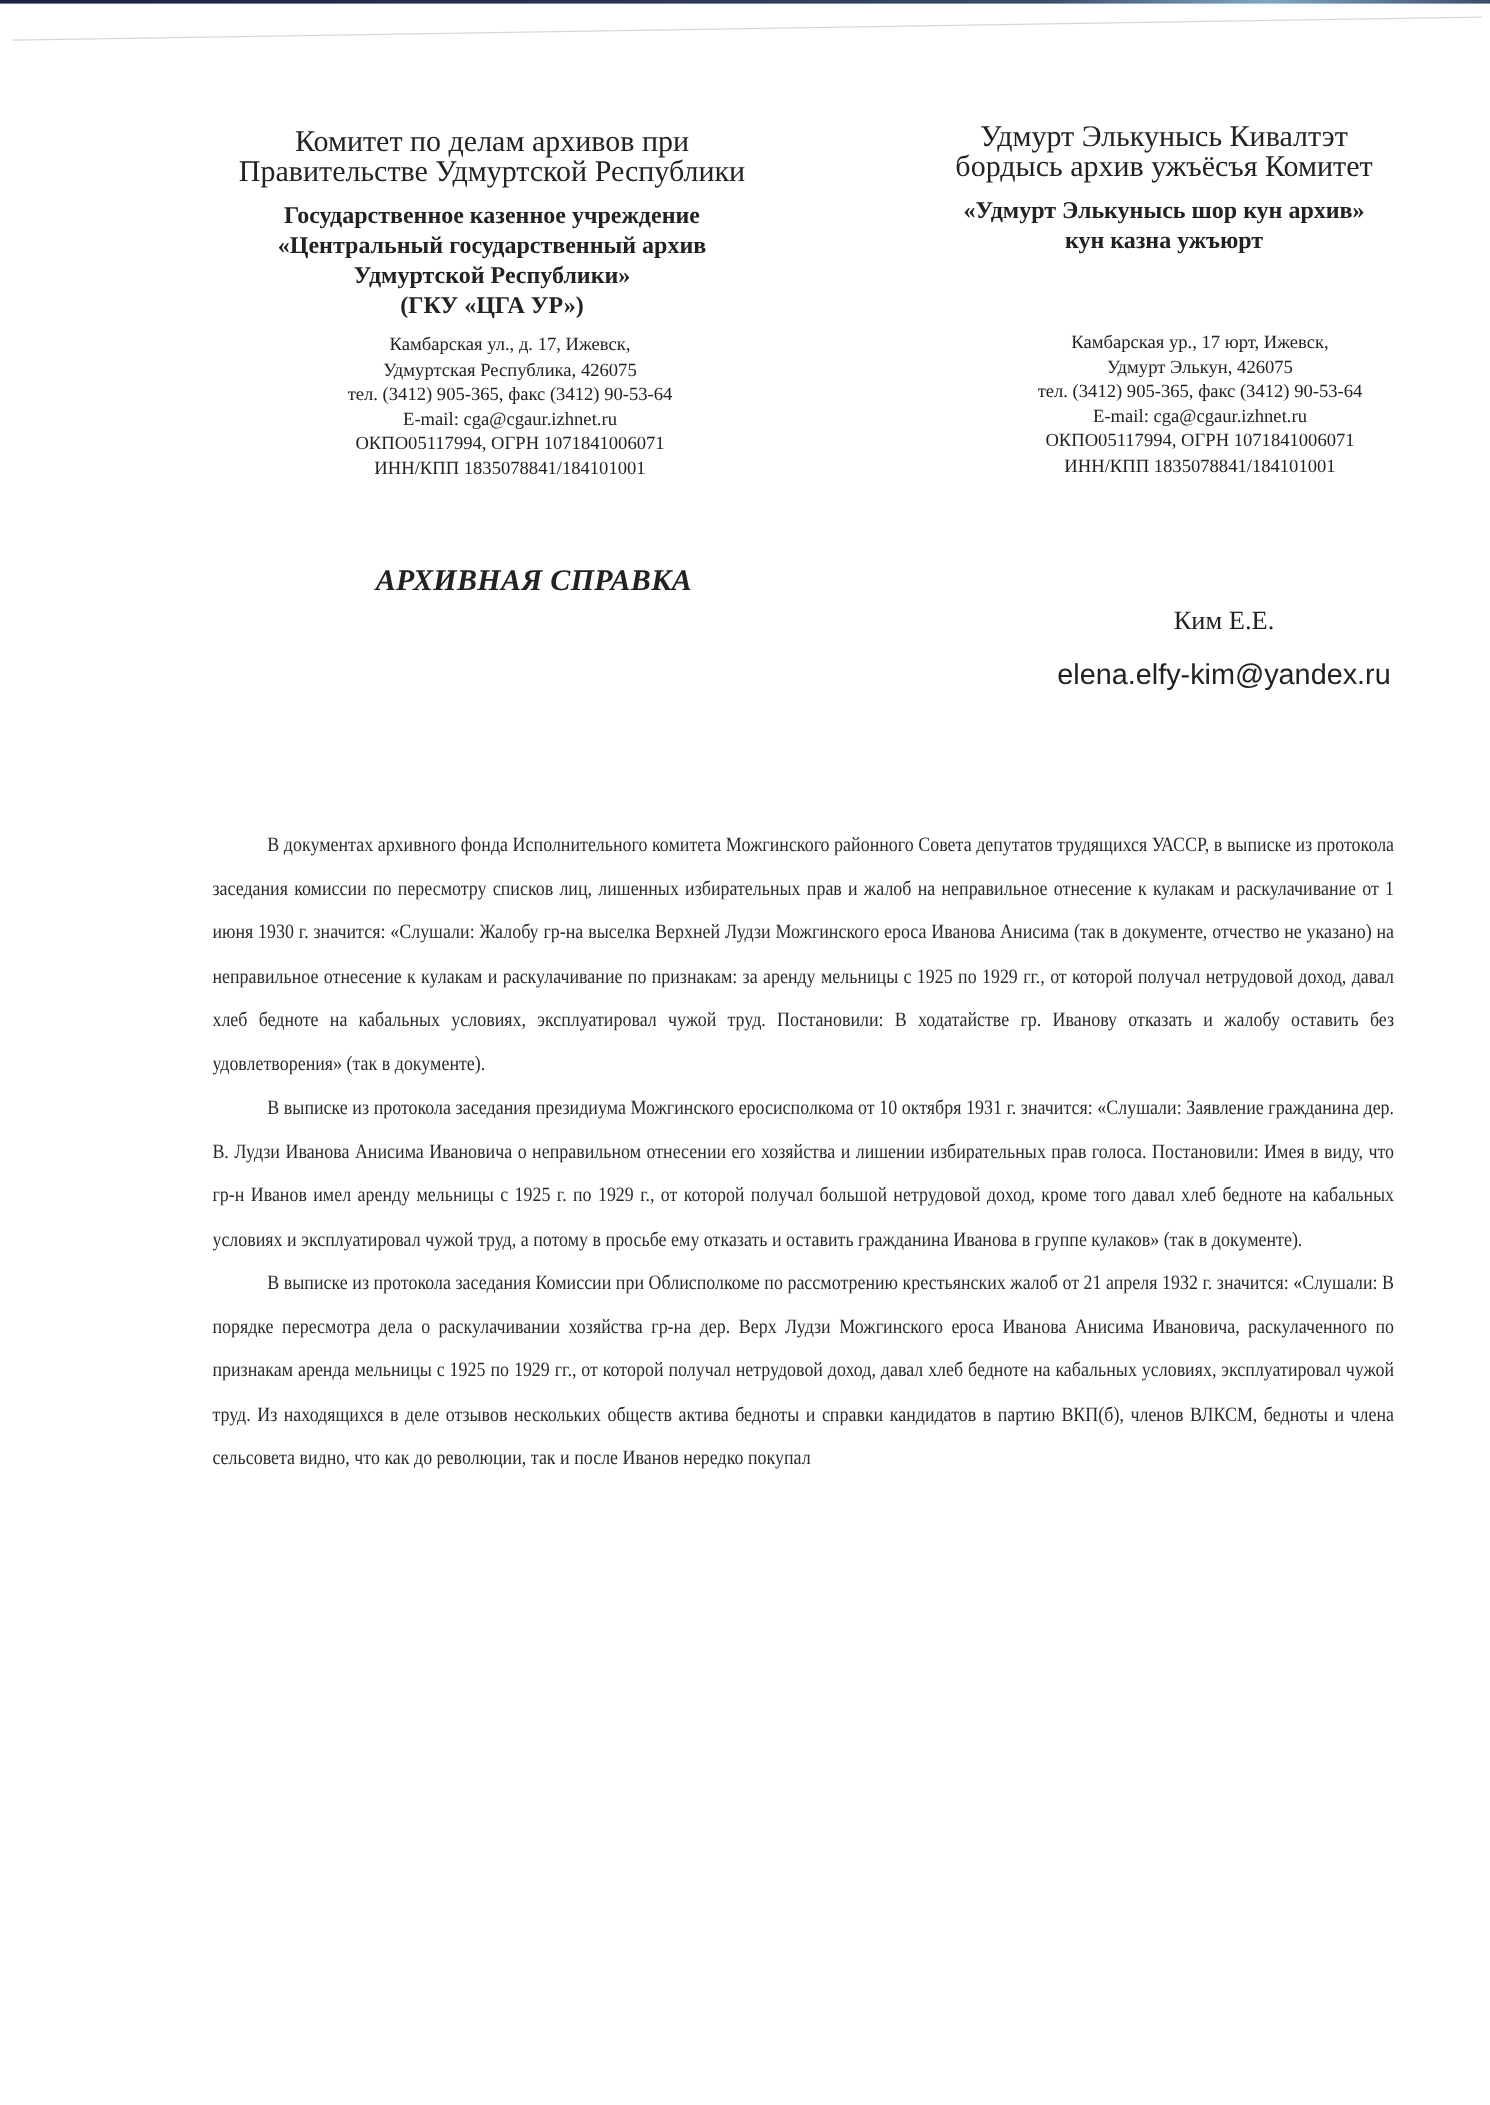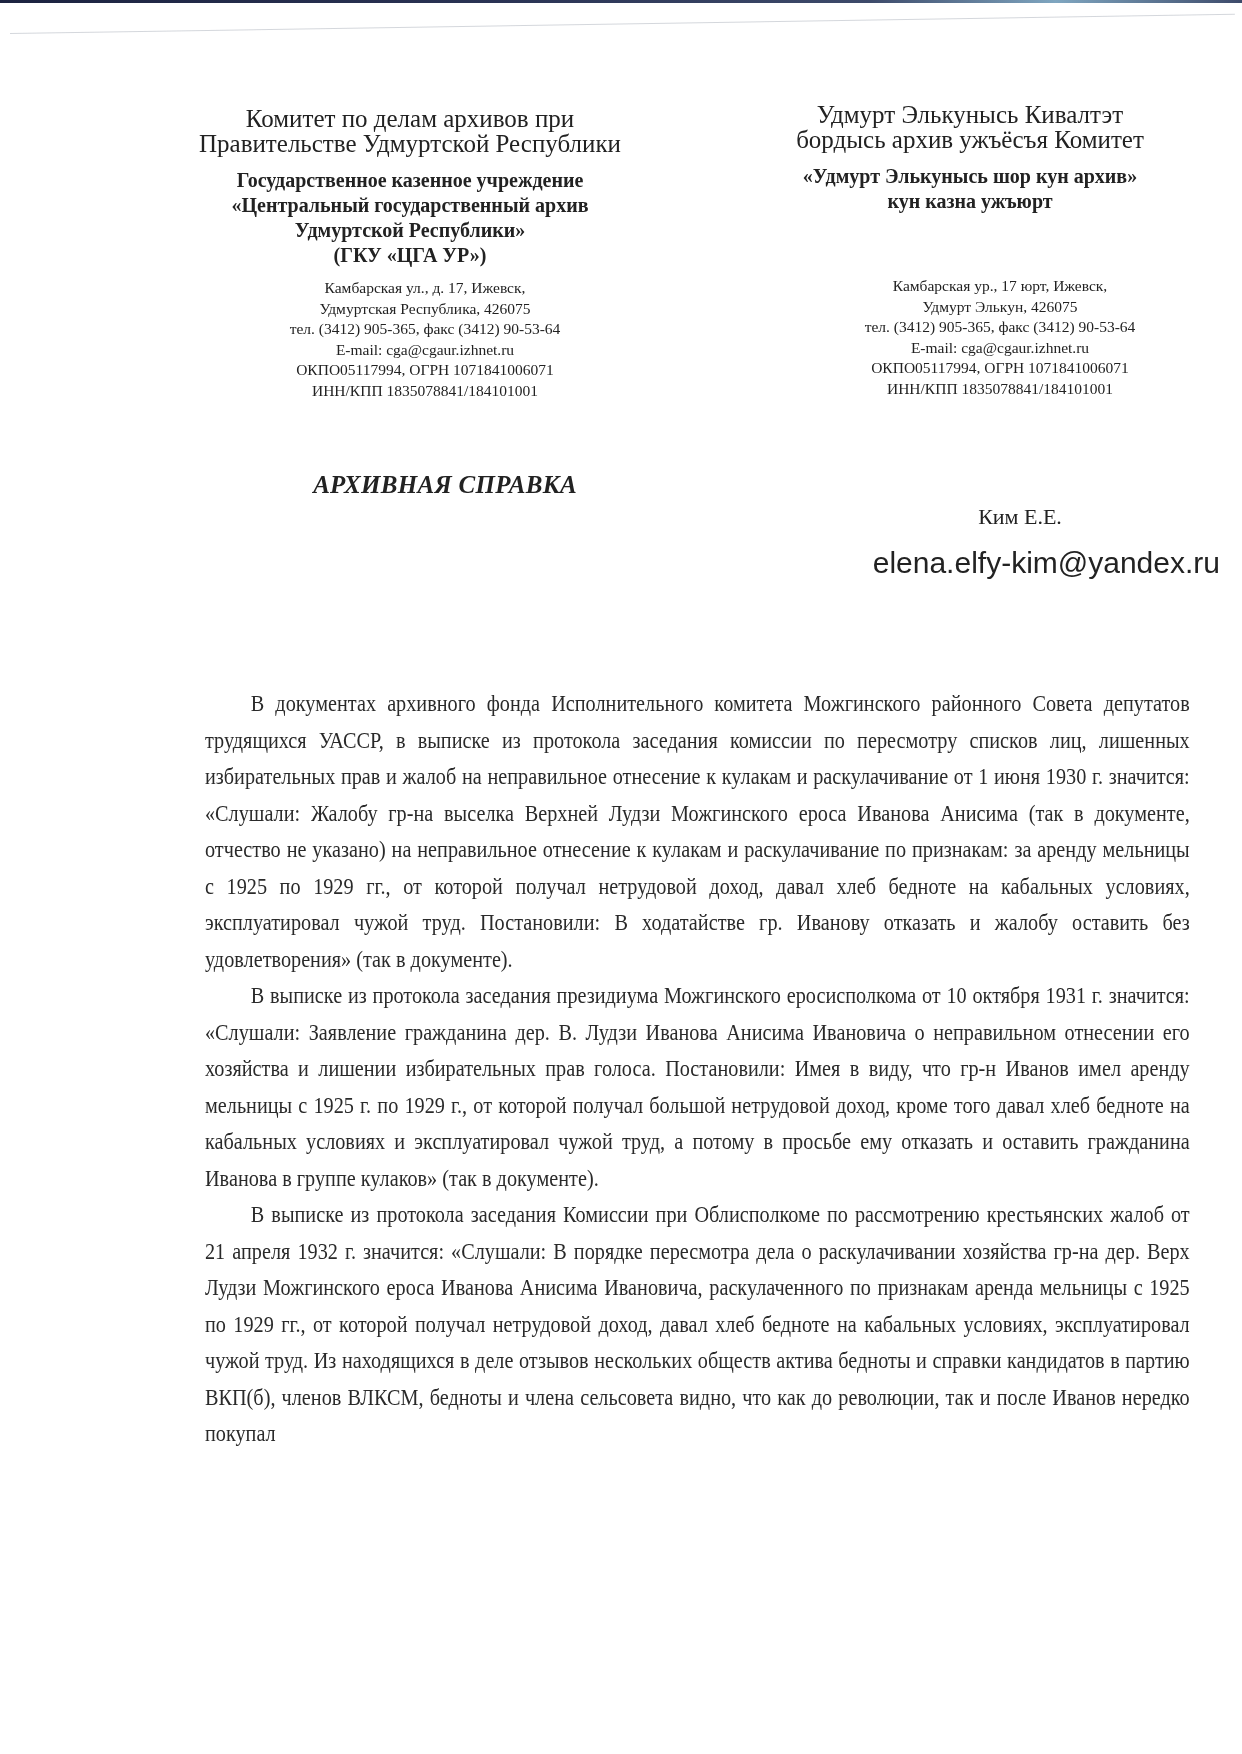--- a/index.html
+++ b/index.html
@@ -24,24 +24,24 @@
   .addr { position: absolute; text-align: center; font-size: 15.5px; line-height: 20.5px; }
   .left-addr { left: 235px; width: 380px; top: 278px; }
   .right-addr { left: 810px; width: 380px; top: 276px; text-align: center; }
   .title-block { position: absolute; left: 230px; width: 430px; top: 470px; font-style: italic; }
   .doc-title { font-size: 25px; font-weight: bold; text-align: center; letter-spacing: .3px; line-height: 30px; }
   .doc-meta { padding-left: 58px; font-size: 20px; line-height: 25px; }
   .u { text-decoration: underline; }
   .blank { display: inline-block; width: 82px; border-bottom: 1px solid #222; height: 18px; vertical-align: baseline; }
   .recipient { position: absolute; left: 820px; width: 400px; top: 503px; text-align: center; }
   .recipient .name { font-size: 22px; line-height: 28px; }
-  .recipient .email { font-size: 30px; line-height: 28px; margin-top: 18px; font-family: "Liberation Sans Narrow", "Liberation Sans", sans-serif; text-align: right; }
+  .recipient .email { font-size: 24px; line-height: 28px; margin-top: 18px; font-family: "Liberation Sans Narrow", "Liberation Sans", sans-serif; }
   .body-text {
-    position: absolute; left: 205px; width: 985px; top: 686px;
-    font-size: 23px; line-height: 36.5px; text-align: justify; color: #2a2a2a;
+    position: absolute; left: 177px; width: 985px; top: 686px;
+    font-size: 17px; line-height: 36.5px; text-align: justify; color: #2a2a2a;
     font-family: "Liberation Serif", serif;
   }
   .body-text p { margin: 0; text-indent: 52px; }
   .condensed { transform: scaleX(0.88); transform-origin: left top; width: 1119px; }
 </style>
 </head>
 <body>
 
 <div class="scan-edge"></div>
 <div class="scan-line"></div>

